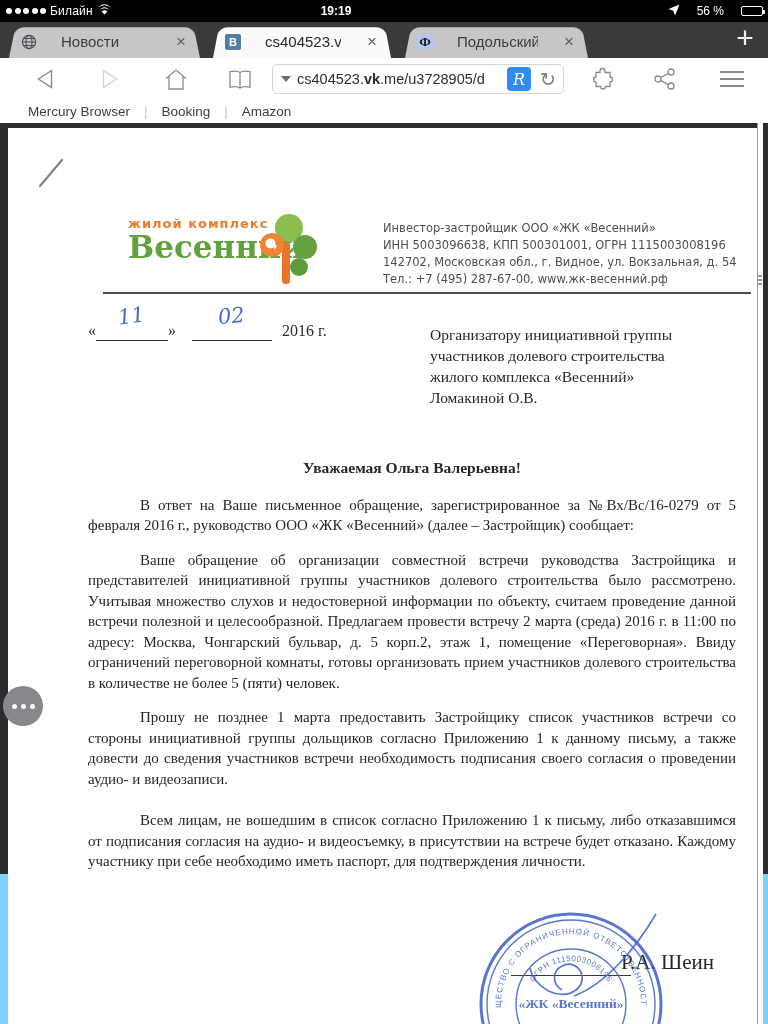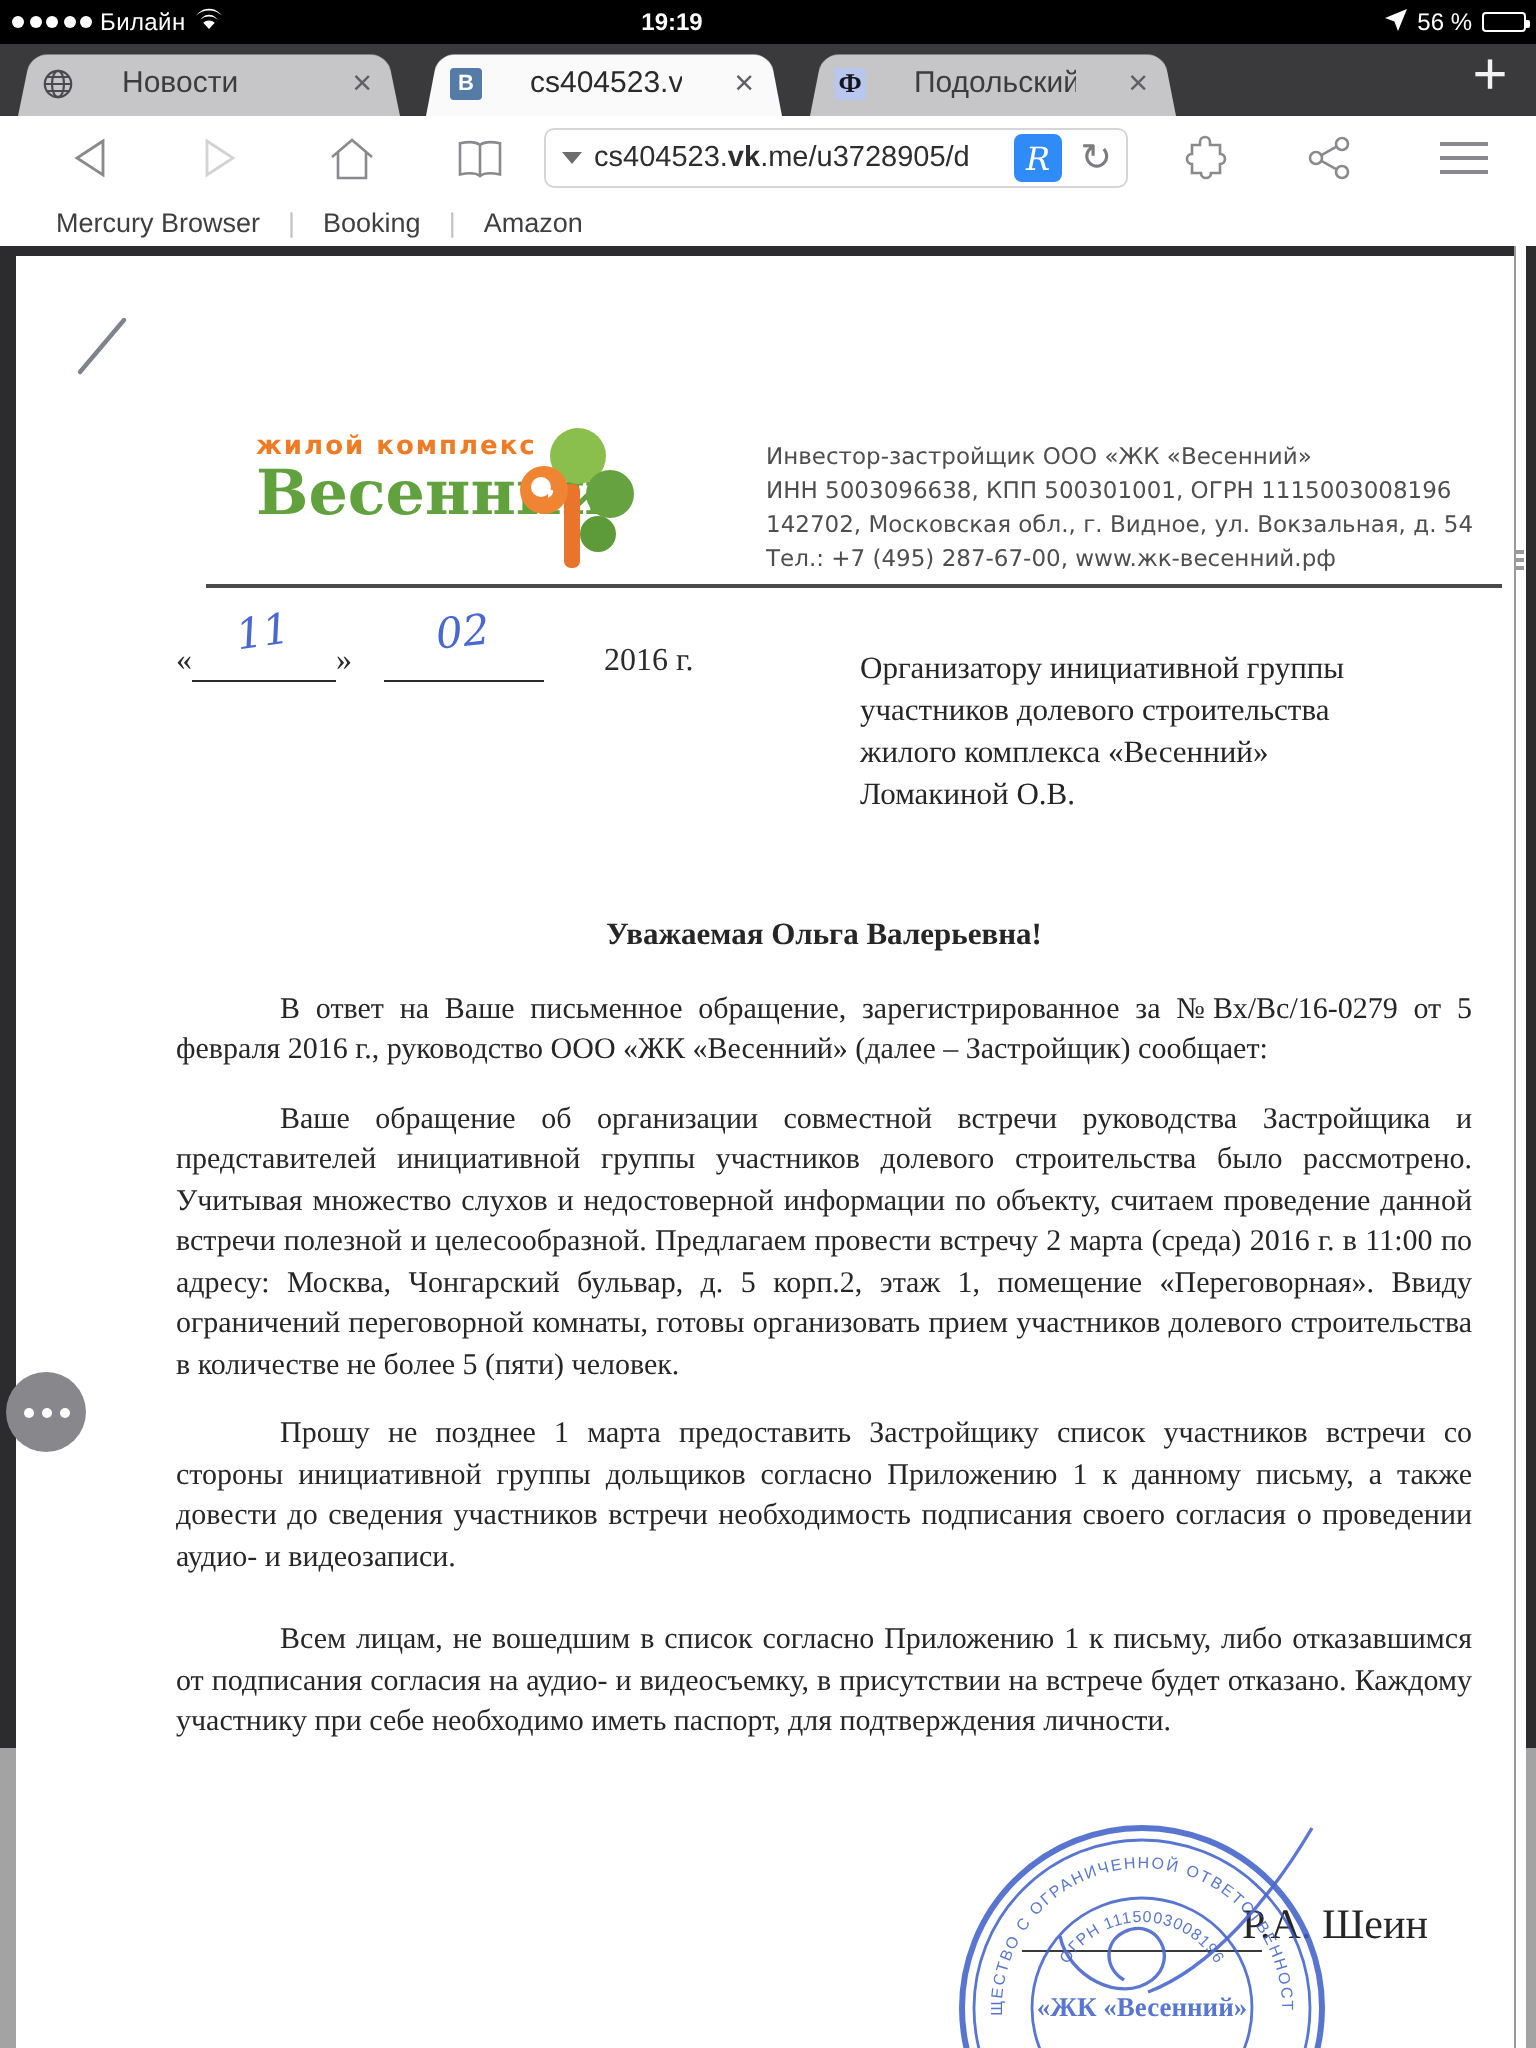--- a/index.html
+++ b/index.html
@@ -1,28 +1,28 @@
 <!DOCTYPE html>
 <html><head>
 <meta charset="utf-8">
 <style>
   * { margin:0; padding:0; box-sizing:border-box; }
   html,body { width:768px; height:1024px; }
   body { font-family:"Liberation Sans", sans-serif; background:#2c2c2e; }
-  #screen { position:relative; width:768px; height:1024px; overflow:hidden; background:#a3a3a3; }
+  #screen { position:relative; width:768px; height:1024px; overflow:hidden; background:#7dd3fc; }
 
   
   .statusbar { position:absolute; left:0; top:0; width:768px; height:22px; background:#000; color:#fff;
     display:flex; align-items:center; font-size:12px; }
   .sb-left { position:absolute; left:6px; top:0; height:22px; display:flex; align-items:center; gap:4px; }
   .sig-dots { display:flex; gap:2.5px; align-items:center; }
   .sig-dots i { width:6px; height:6px; border-radius:50%; background:#fff; }
   .sb-carrier { font-size:12px; letter-spacing:.2px; }
   .sb-center { position:absolute; left:0; width:672px; text-align:center; font-weight:bold; font-size:12px; }
-  .sb-right { position:absolute; right:5px; top:0; height:22px; display:flex; align-items:center; gap:5px; }
+  .sb-right { position:absolute; right:5px; top:0; height:22px; display:flex; align-items:center; gap:17px; }
   .battery { position:relative; width:22px; height:10px; border:1px solid #fff; border-radius:2px; padding:1px; }
   .battery .lvl { height:100%; width:55%; background:#fff; }
   .battery .tip { position:absolute; right:-3px; top:2.5px; width:2px; height:4px; background:#fff; border-radius:0 1px 1px 0; }
 
   
   .tabbar { position:absolute; left:0; top:22px; width:768px; height:36px; background:#3a3a3c; }
   .tab { position:absolute; bottom:0; height:33px; }
   .tab .tab-bg { position:absolute; inset:0; border-radius:9px 9px 0 0;
     transform:perspective(26px) rotateX(3.2deg); transform-origin:bottom; background:#c6c6c8; }
   .tab.active .tab-bg { background:#fafafa; }
@@ -249,21 +249,21 @@
         <div>Инвестор-застройщик ООО «ЖК «Весенний»</div>
         <div>ИНН 5003096638, КПП 500301001, ОГРН 1115003008196</div>
         <div>142702, Московская обл., г. Видное, ул. Вокзальная, д. 54</div>
         <div>Тел.: +7 (495) 287-67-00, www.жк-весенний.рф</div>
       </div>
       <div class="rule"></div>
 
       <div class="dateline">
         <span>«</span><span class="dl-underline" style="width:72px;">&nbsp;<span class="hand" style="left:22px; top:-18px; transform:rotate(-8deg);">11</span></span><span>»</span>
         <span class="dl-underline" style="width:80px; margin-left:12px;">&nbsp;<span class="hand" style="left:26px; top:-18px; transform:rotate(-6deg);">02</span></span>
-        <span style="margin-left:26px;">2016 г.</span>
+        <span style="margin-left:6px;">2016 г.</span>
       </div>
 
       <div class="addressee">
         <div>Организатору инициативной группы</div>
         <div>участников долевого строительства</div>
         <div>жилого комплекса «Весенний»</div>
         <div>Ломакиной О.В.</div>
       </div>
 
       <div class="lettertext">

